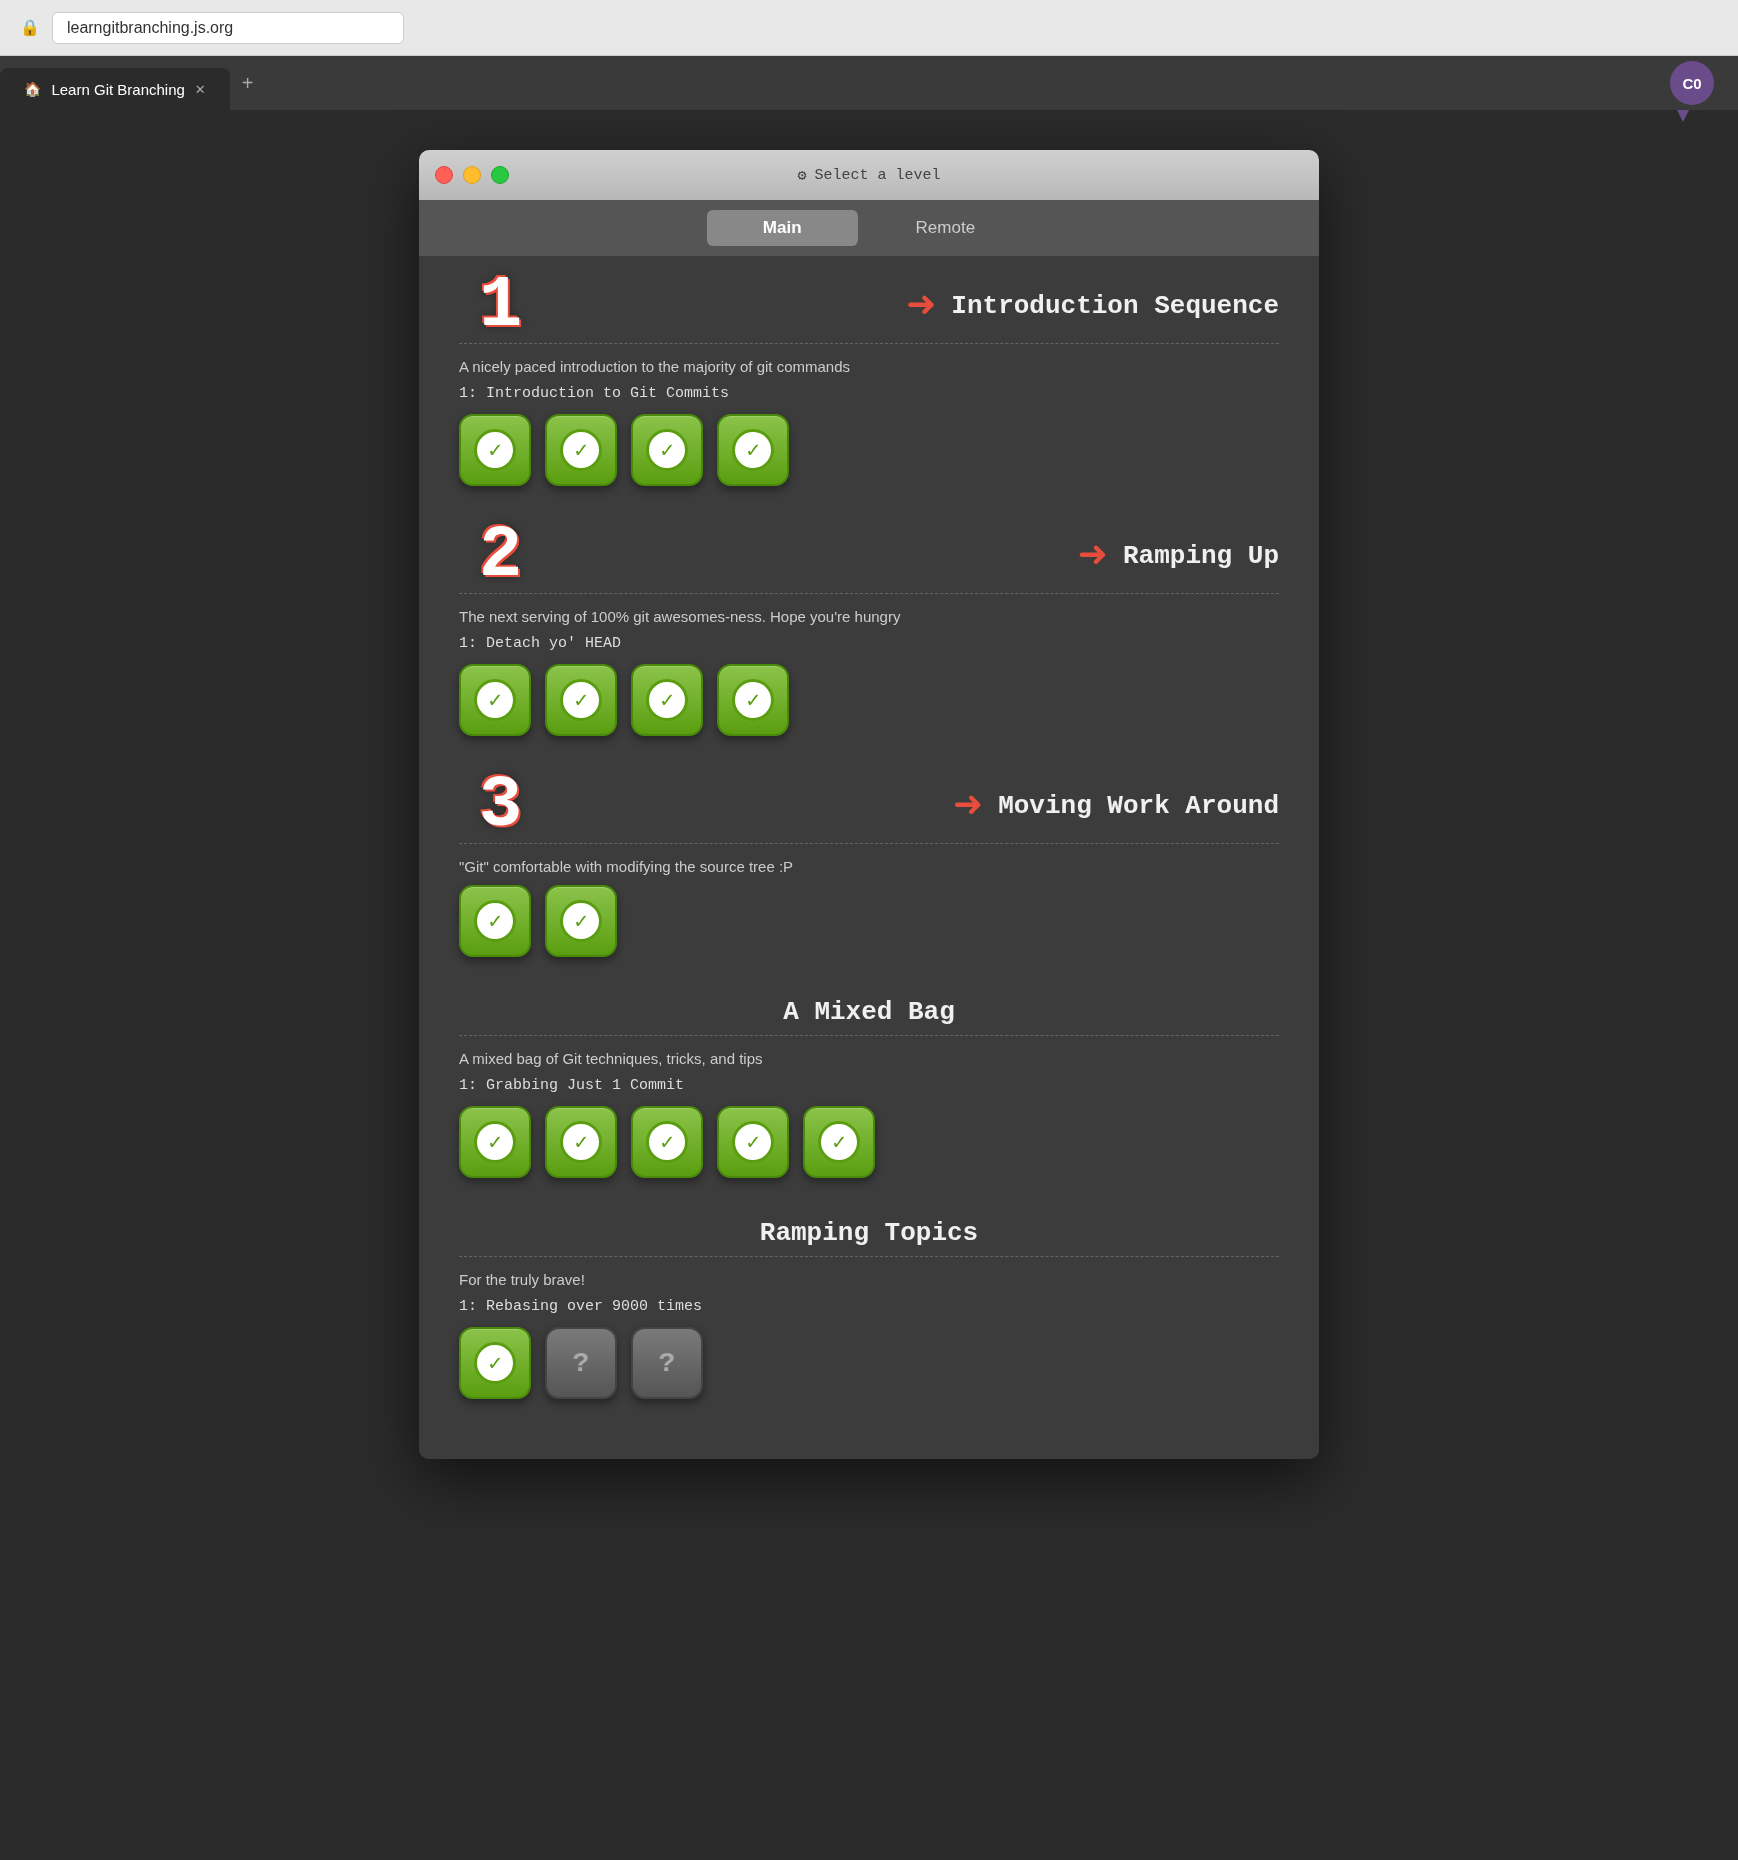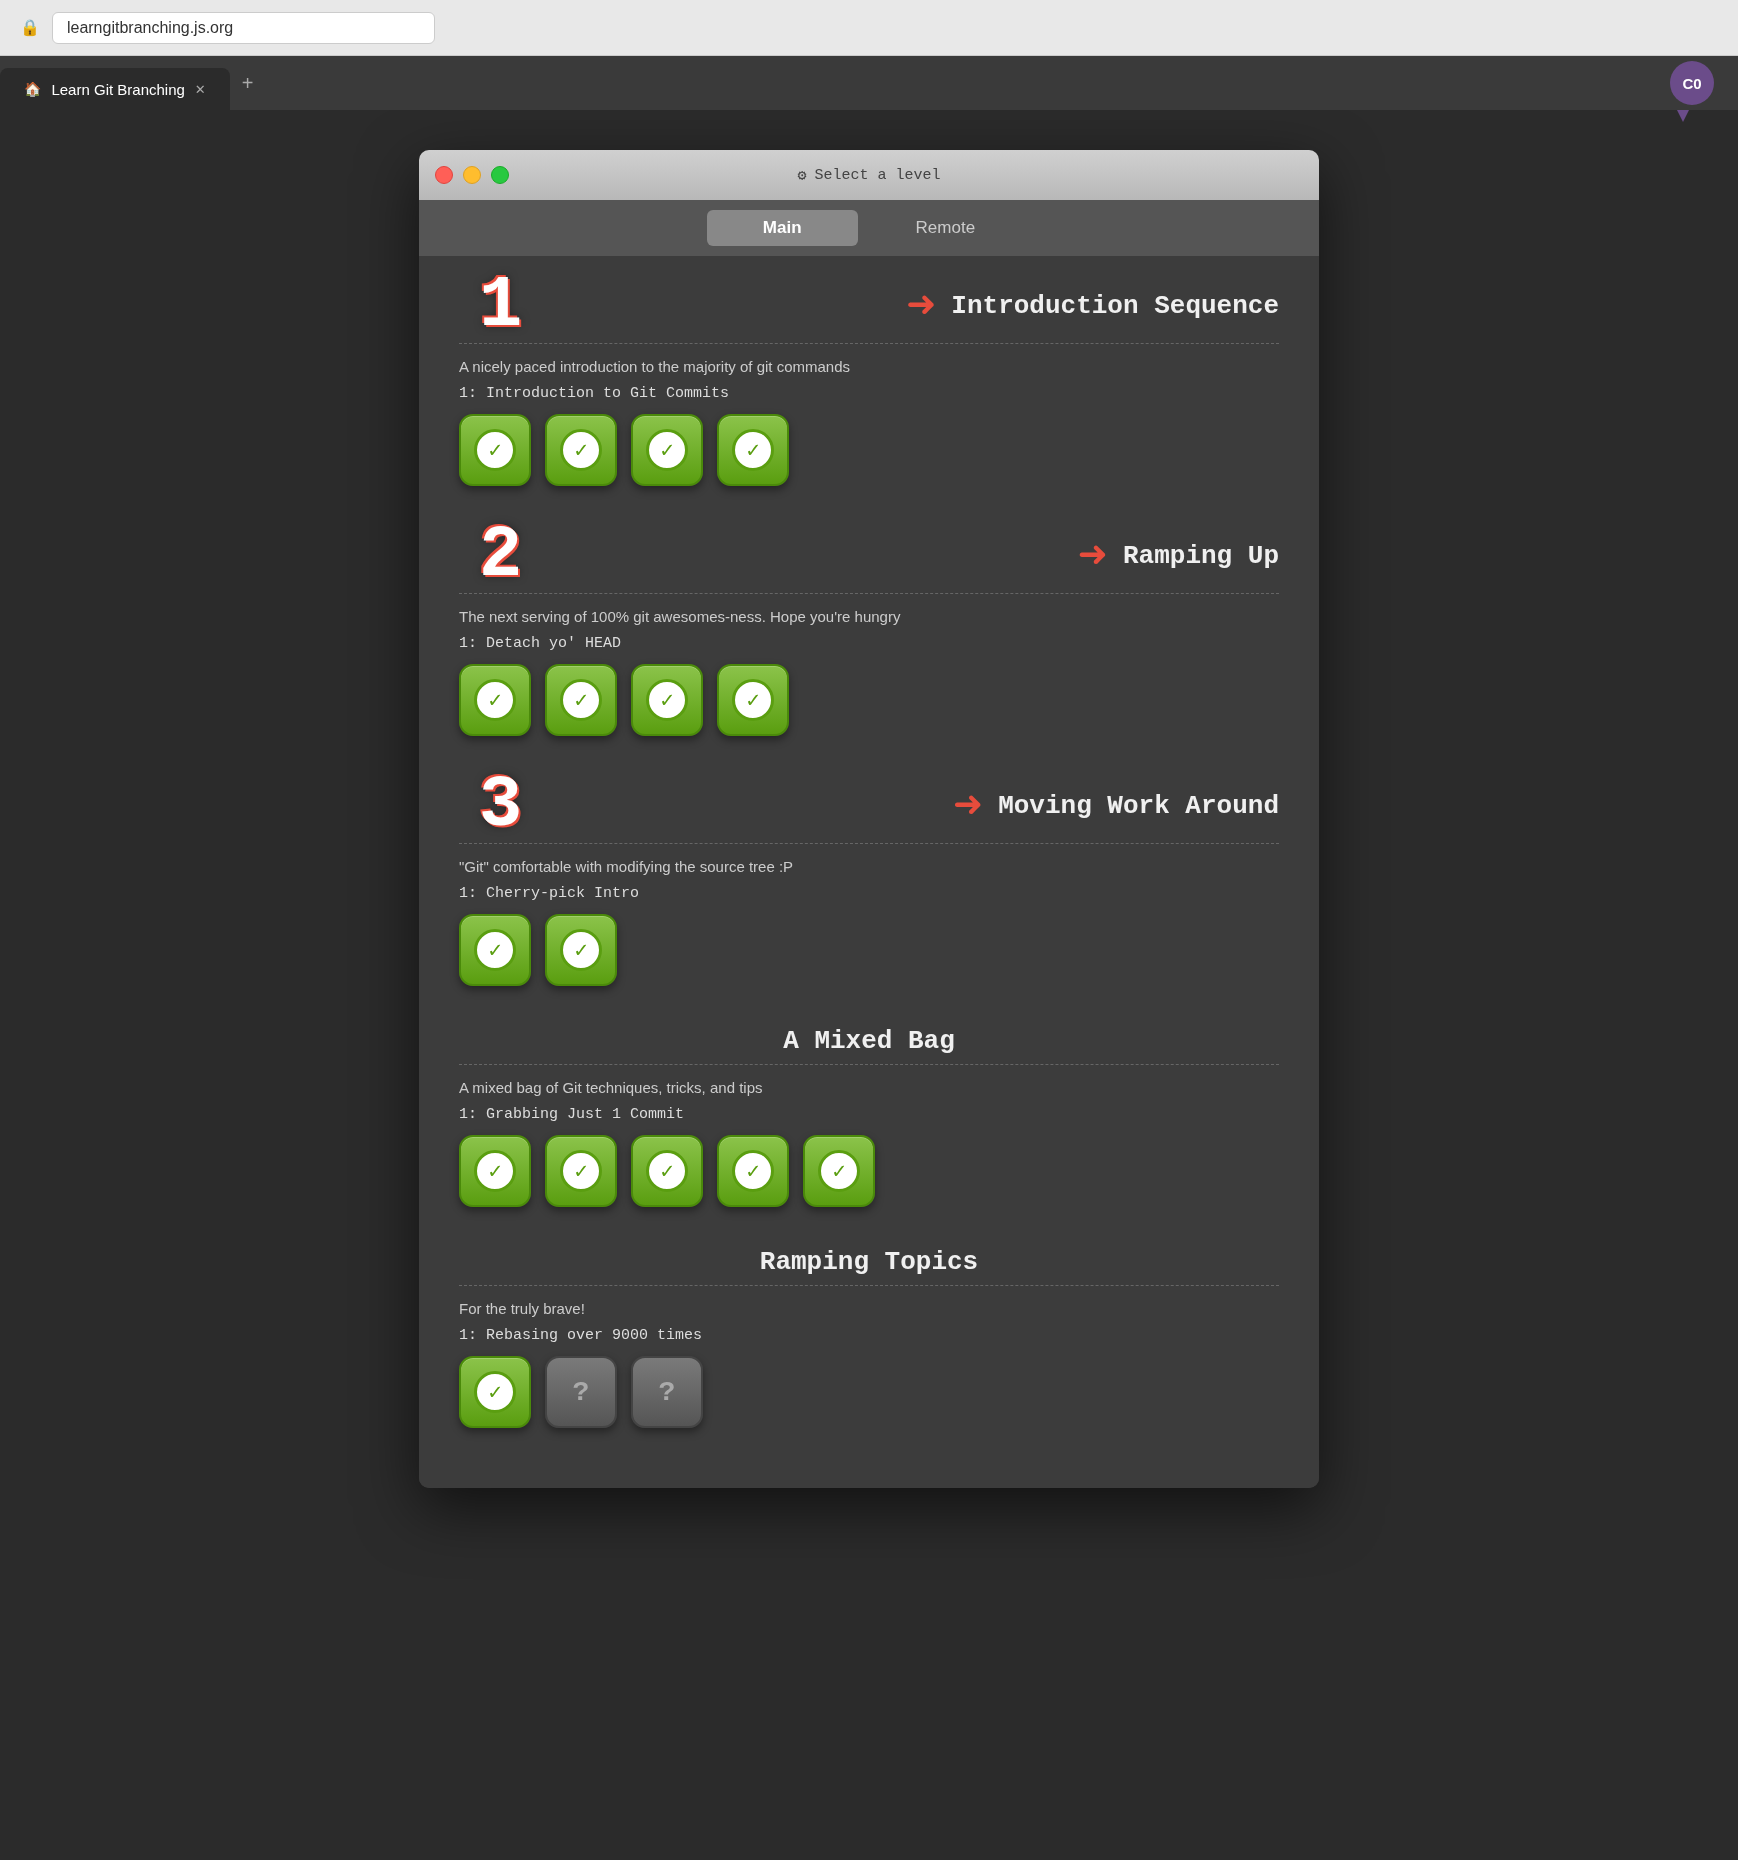--- a/index.html
+++ b/index.html
@@ -28,21 +28,21 @@
       font-size: 16px;
     }
 
     .url-bar {
       background: white;
       border: 1px solid #ccc;
       border-radius: 6px;
       padding: 6px 14px;
       font-size: 16px;
       color: #333;
-      width: 383px;
+      width: 352px;
     }
 
     
     .tab-bar {
       background: #3a3a3a;
       height: 54px;
       display: flex;
       align-items: flex-end;
       padding: 0 0 0 0;
       position: relative;
@@ -424,21 +424,20 @@
 
       <div class="section">
         <div class="section-header">
           <span class="section-number">3</span>
           <div class="section-arrow">
             <span class="arrow-graphic">➜</span>
             <span class="section-title">Moving Work Around</span>
           </div>
         </div>
         <div class="section-desc">"Git" comfortable with modifying the source tree :P</div>
-        <div class="sublevel-label">1: Cherry-pick Intro</div>
         <div class="level-buttons">
           <div class="level-btn">
               <div class="level-btn-check"></div>
             </div>
           <div class="level-btn">
               <div class="level-btn-check"></div>
             </div>
         </div>
       </div>
 

